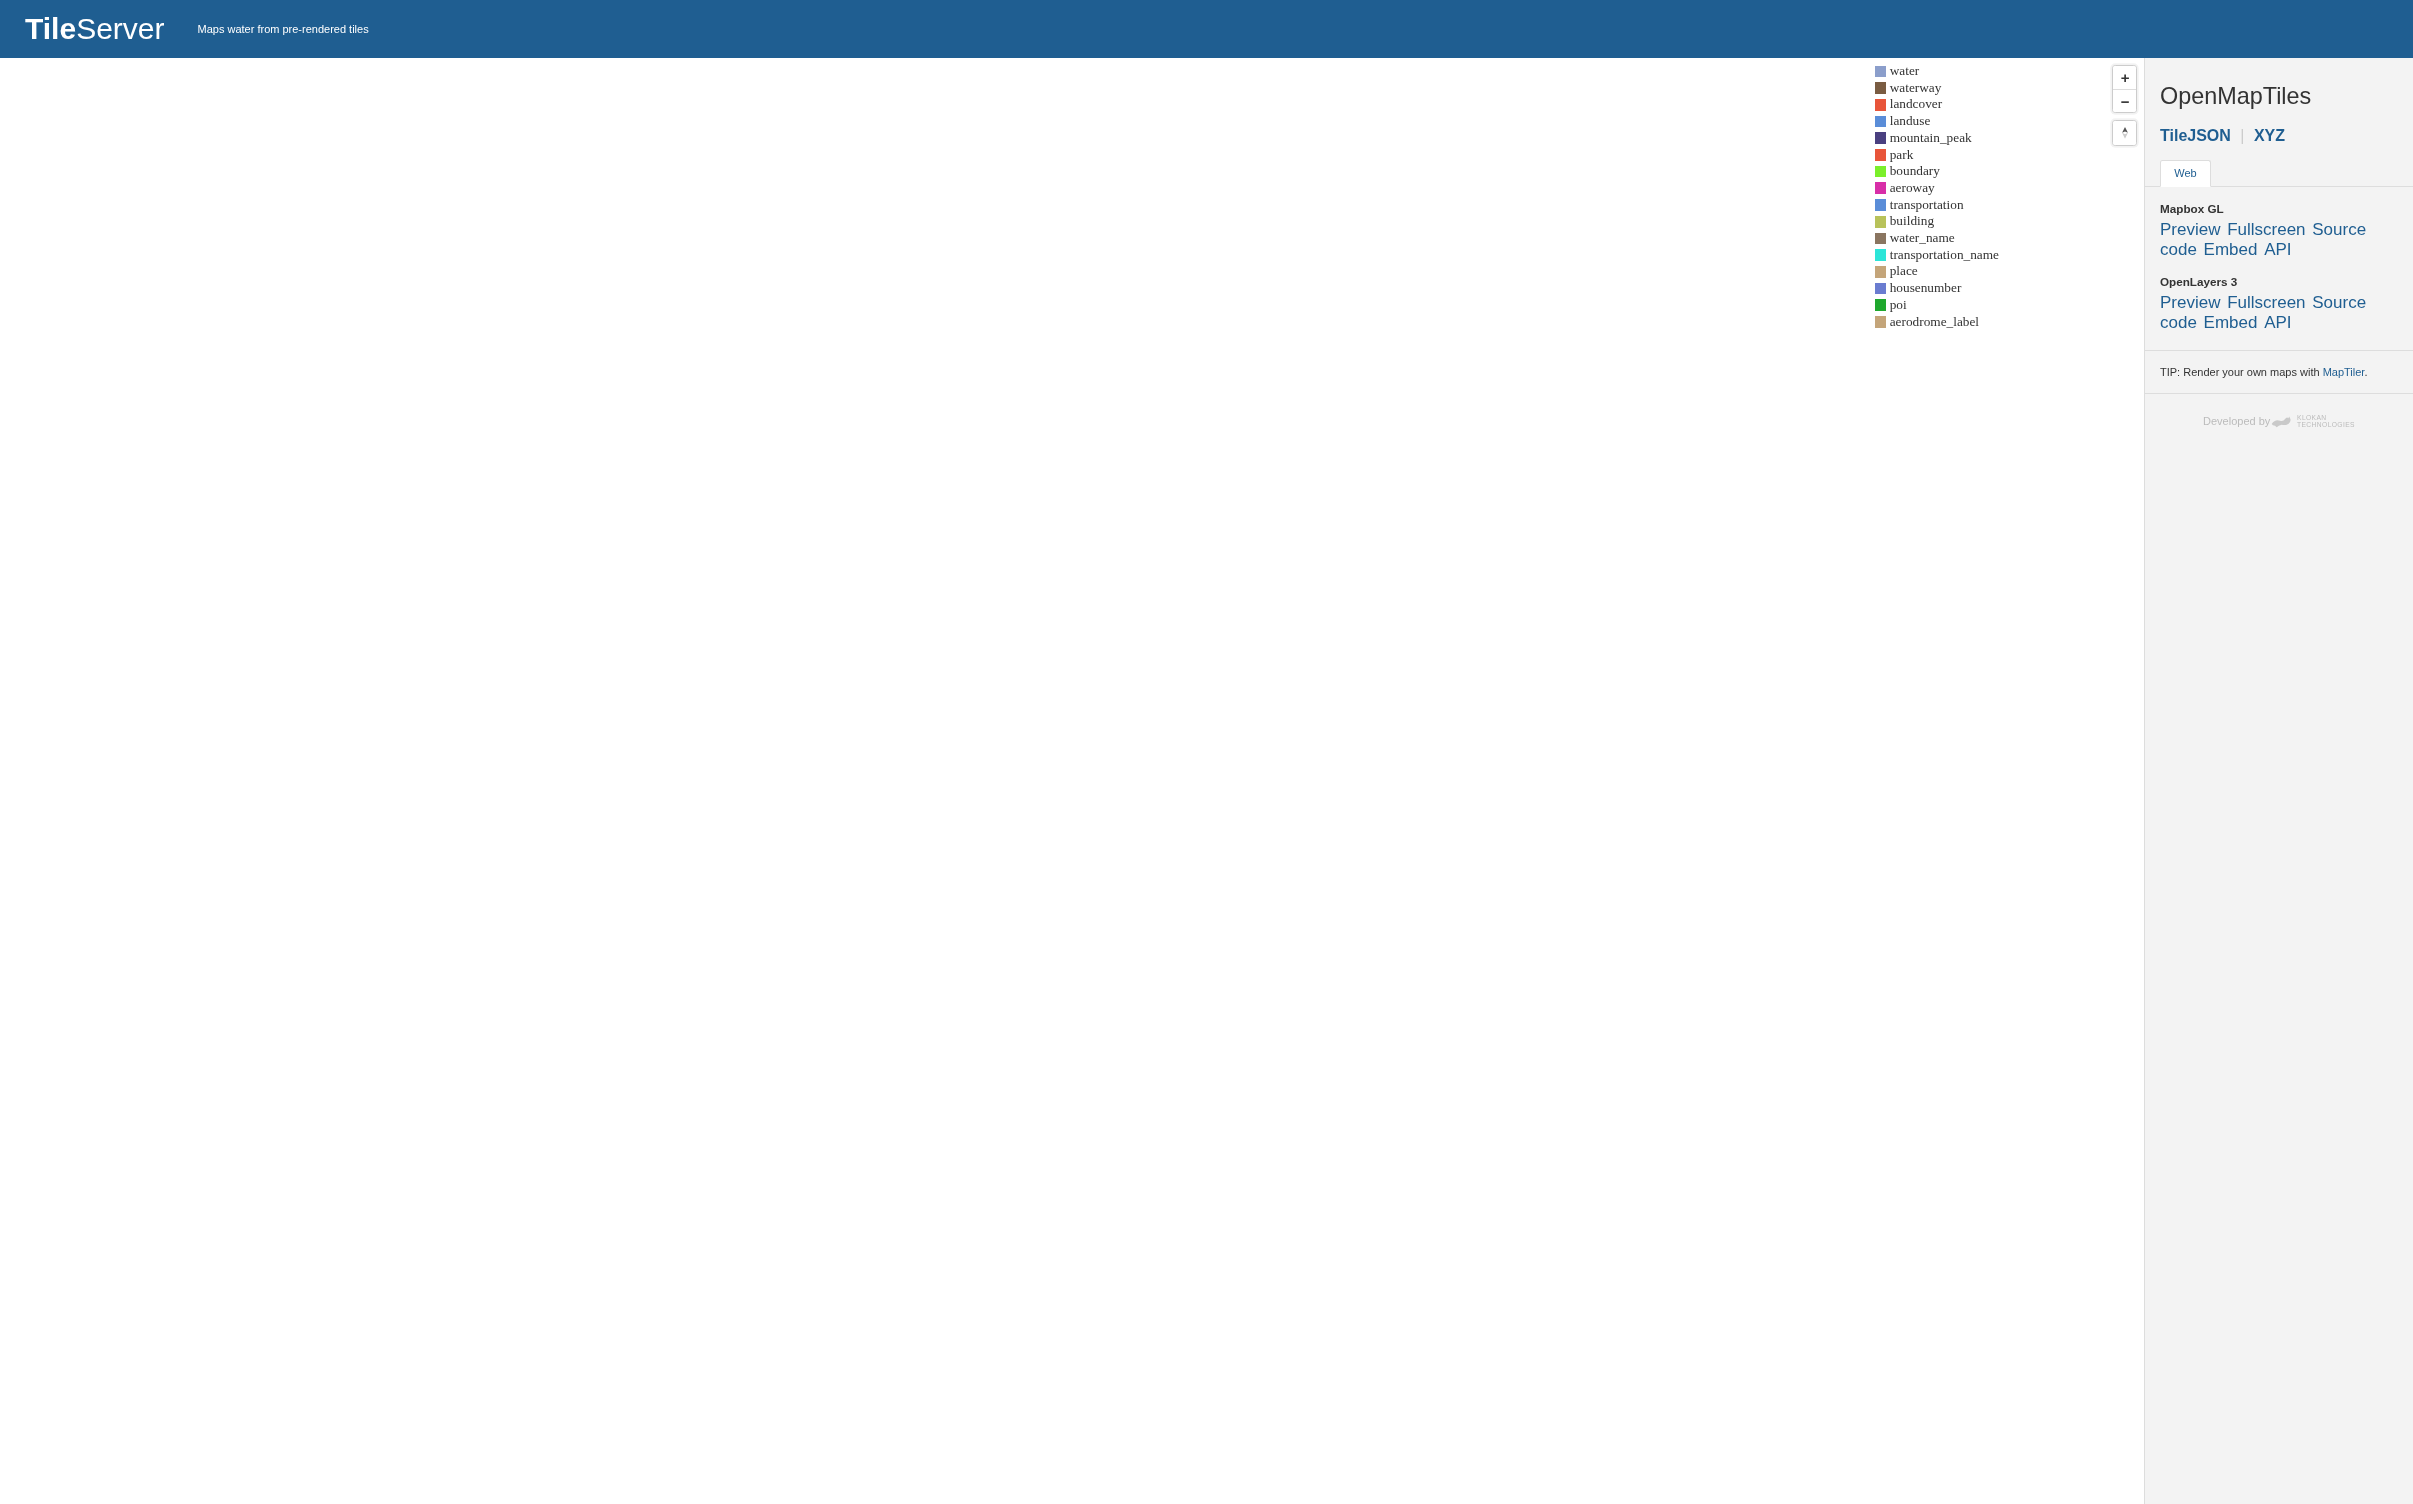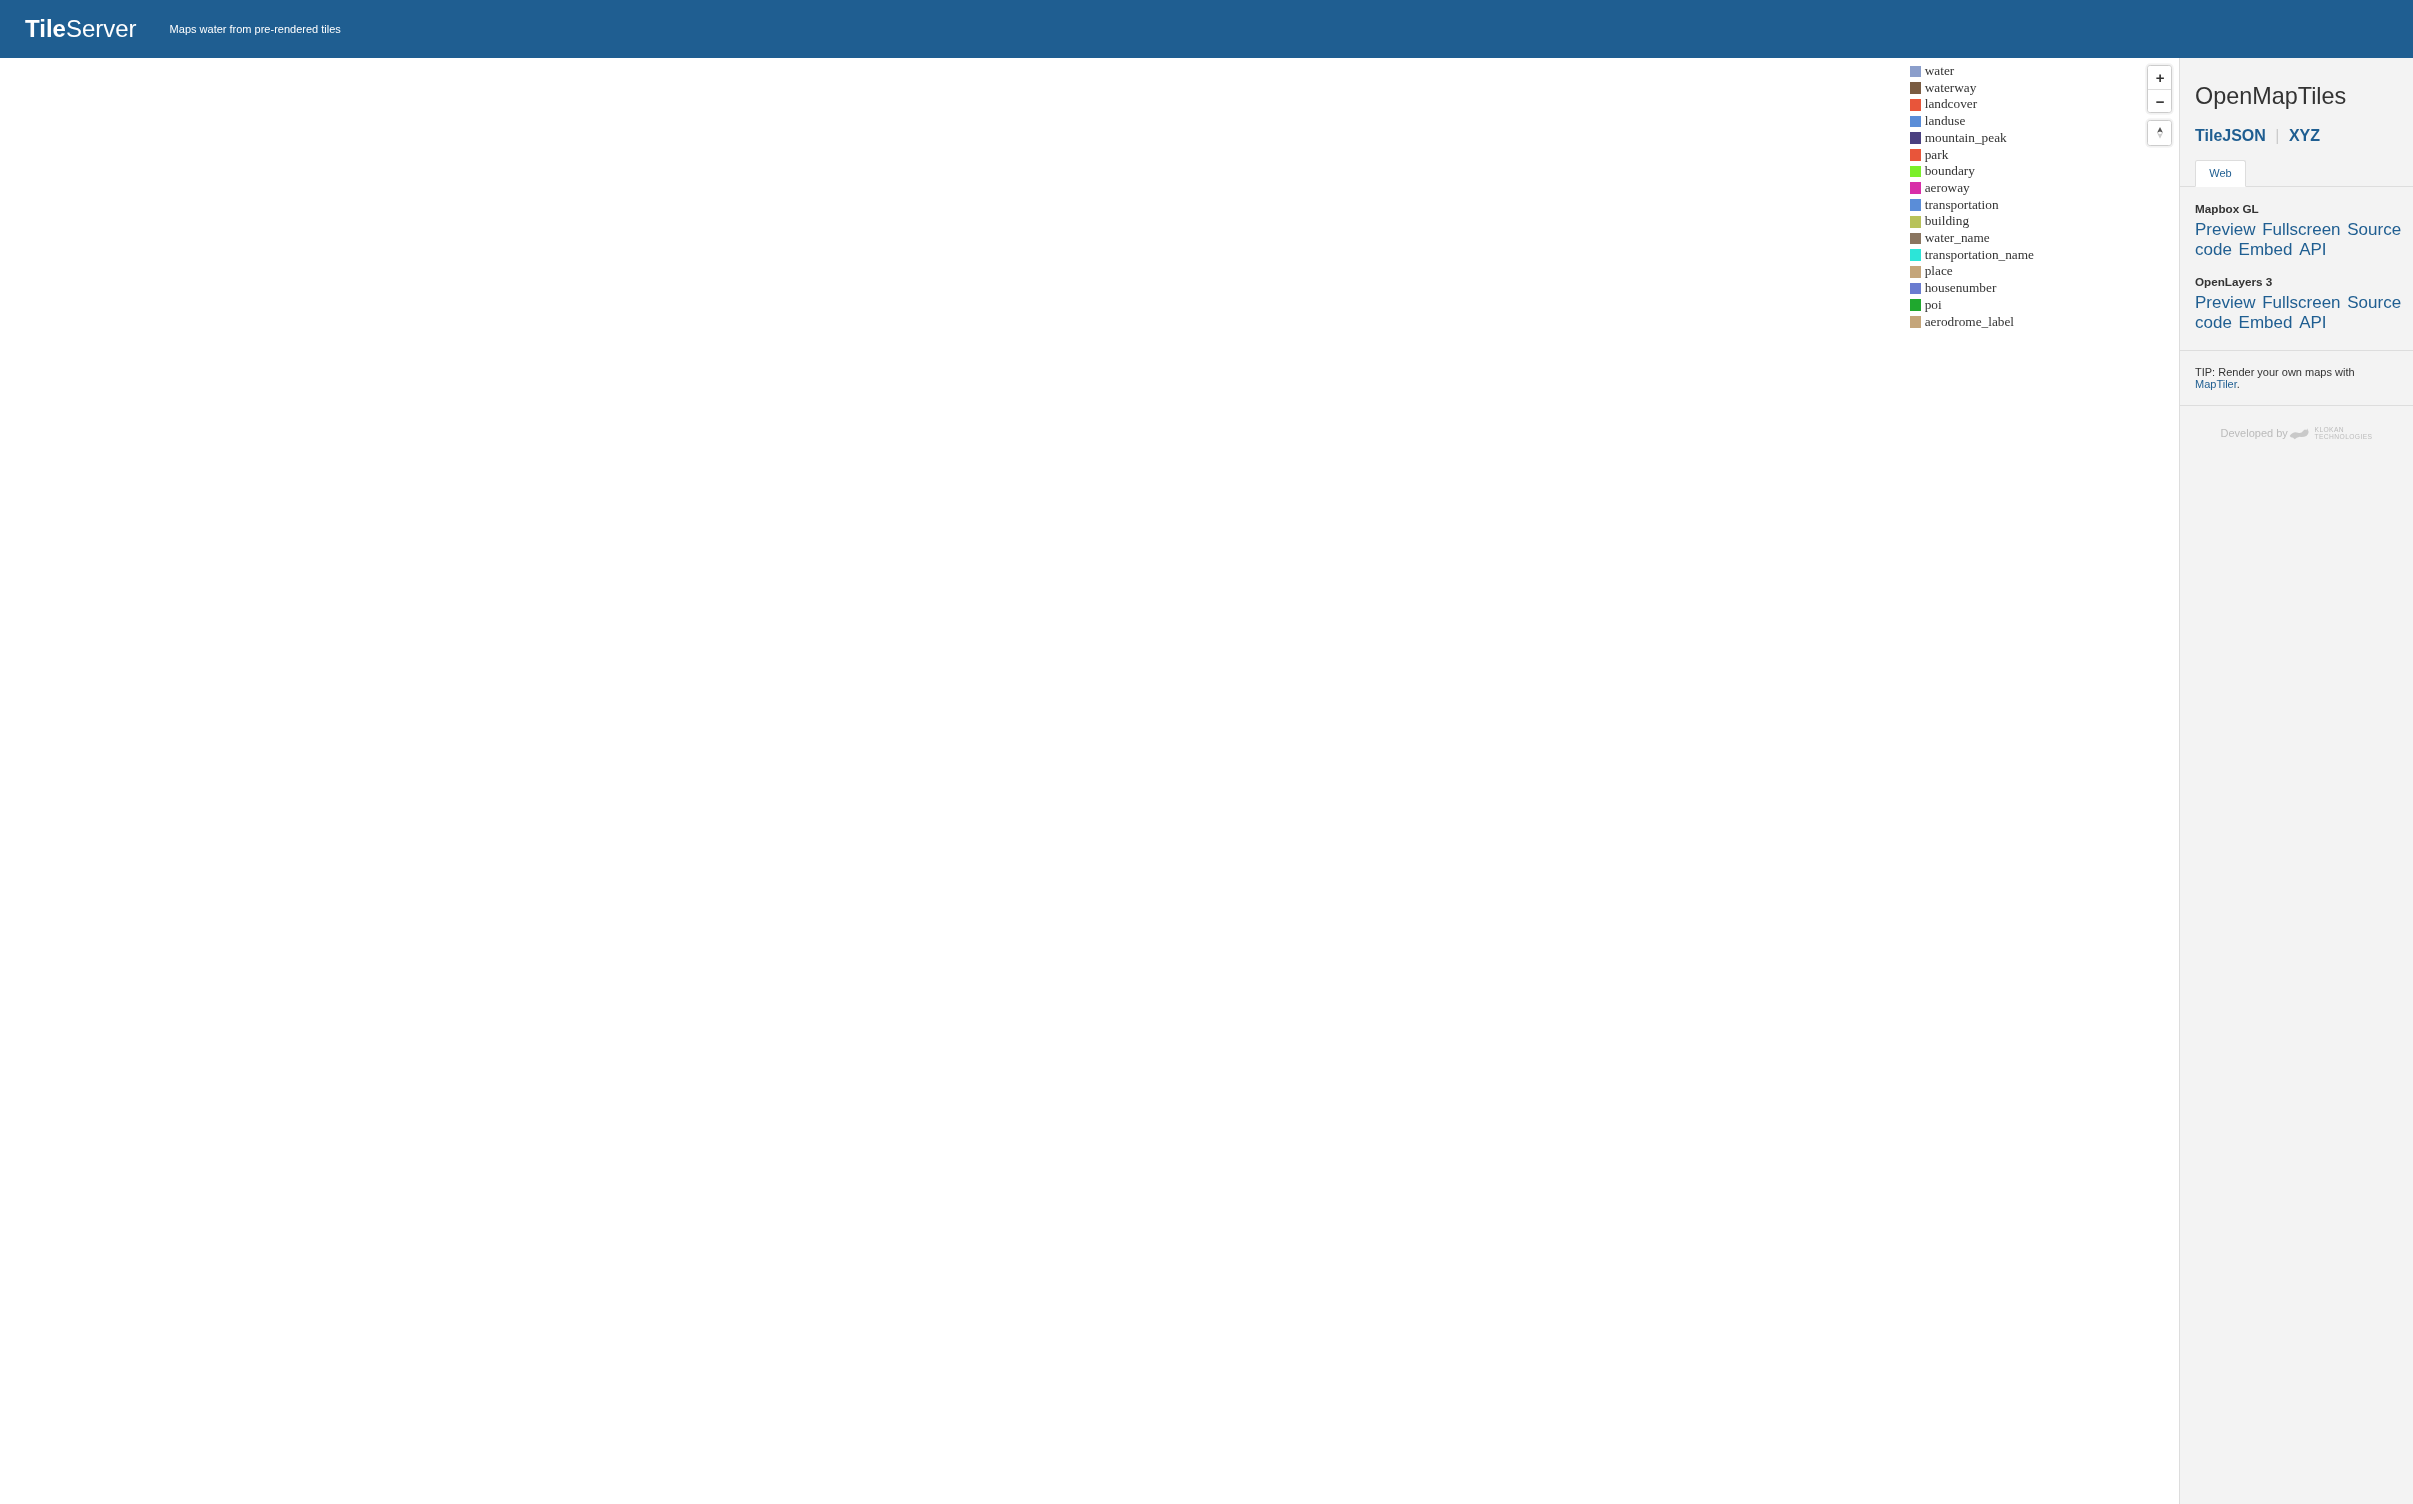--- a/index.html
+++ b/index.html
@@ -1,31 +1,31 @@
 <!DOCTYPE html>
 <html style="font-size:13.3px"><head>
 <meta charset="utf-8">
 <style>
   * { box-sizing: border-box; margin: 0; padding: 0; }
   body { font-family: "Helvetica Neue", Helvetica, Arial, sans-serif; font-size: 11.7px; color: #333; background: #fff; }
   .header { background: #1f5e91; height: 58px; display: flex; align-items: center; padding: 0 25px; }
-  .logo { color: #fff; font-size: 24px; font-weight: 300; letter-spacing: 0; }
+  .logo { color: #fff; font-size: 30px; font-weight: 300; letter-spacing: 0; }
   .logo-bold { font-weight: 600; }
   .tagline { color: #fff; font-size: 11px; margin-left: 33px; font-weight: 400; }
   .main { display: flex; height: calc(100vh - 58px); }
   .map-area { flex: 1; position: relative; background: #fff; }
   .legend { position: absolute; top: 5px; right: 145px; font-family: Georgia, "Times New Roman", serif; font-size: 13.3px; line-height: 16.7px; }
   .legend-item { display: flex; align-items: center; margin-bottom: 0; }
   .legend-swatch { width: 11.7px; height: 11.7px; margin-right: 3.3px; display: inline-block; }
   .map-controls { position: absolute; top: 6.7px; right: 6.7px; width: 25px; }
   .ctrl-group { border: 0.8px solid #ccc; border-radius: 3.3px; background: #fff; margin-bottom: 6.7px; overflow: hidden; box-shadow: 0 0 0 1.7px rgba(0,0,0,0.05); }
   .ctrl-btn { width: 23.4px; height: 23.4px; display: flex; align-items: center; justify-content: center; font-size: 15px; font-weight: bold; cursor: pointer; color: #333; background: #fff; border: none; }
   .ctrl-btn + .ctrl-btn { border-top: 0.8px solid #ddd; }
   .ctrl-compass svg { width: 10px; height: 11.7px; }
-  .sidebar { width: 234px; background: #f3f3f3; border-left: 0.8px solid #ddd; padding: 0; display: flex; flex-direction: column; }
+  .sidebar { width: 269px; background: #f3f3f3; border-left: 0.8px solid #ddd; padding: 0; display: flex; flex-direction: column; }
   .sidebar-inner { padding: 25px 15px 0 15px; }
   .sidebar-title { font-size: 23.4px; font-weight: 400; color: #333; margin-bottom: 16.7px; }
   .meta-links { font-size: 16px; font-weight: 600; margin-bottom: 15px; }
   .meta-links a { color: #1f5e91; text-decoration: none; }
   .meta-sep { color: #ccc; margin: 0 5px; font-weight: 400; }
   .tabs { display: flex; border-bottom: 0.8px solid #ddd; margin: 0 -15px; padding: 0 15px; }
   .tab { padding: 6.7px 13.3px; background: #fff; border: 0.8px solid #ddd; border-bottom: 0.8px solid #fff; margin-bottom: -0.8px; border-radius: 2.5px 2.5px 0 0; color: #1f5e91; font-size: 11px; cursor: pointer; }
   .section { margin-top: 15px; }
   .section-title { font-size: 11.7px; font-weight: 700; color: #333; margin-bottom: 5px; }
   .section-links { font-size: 17px; }

